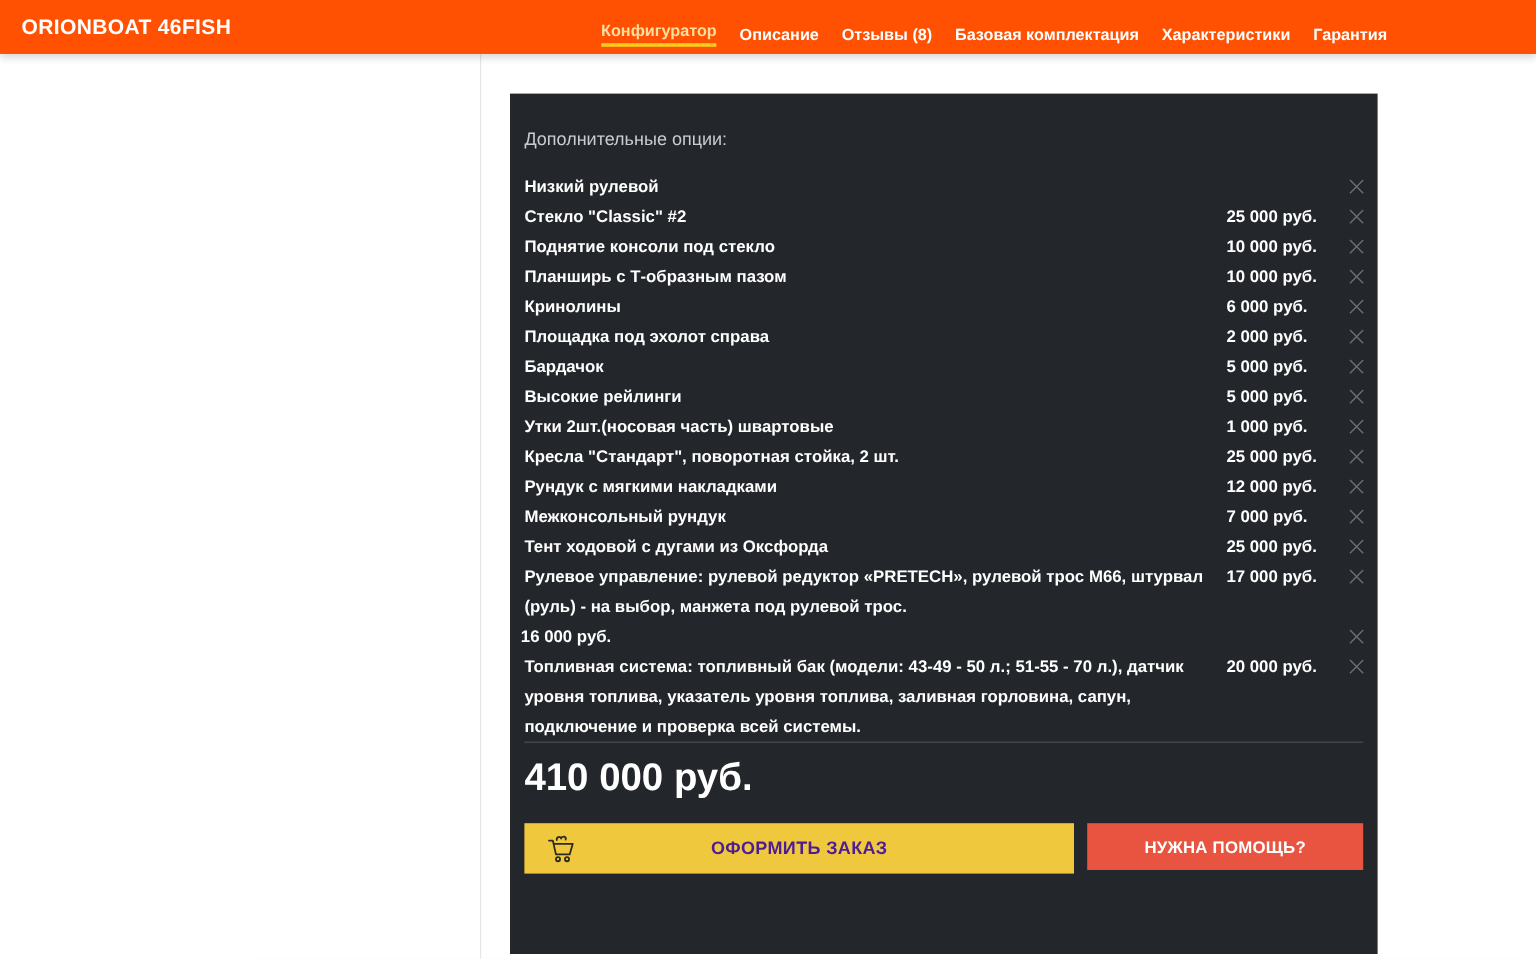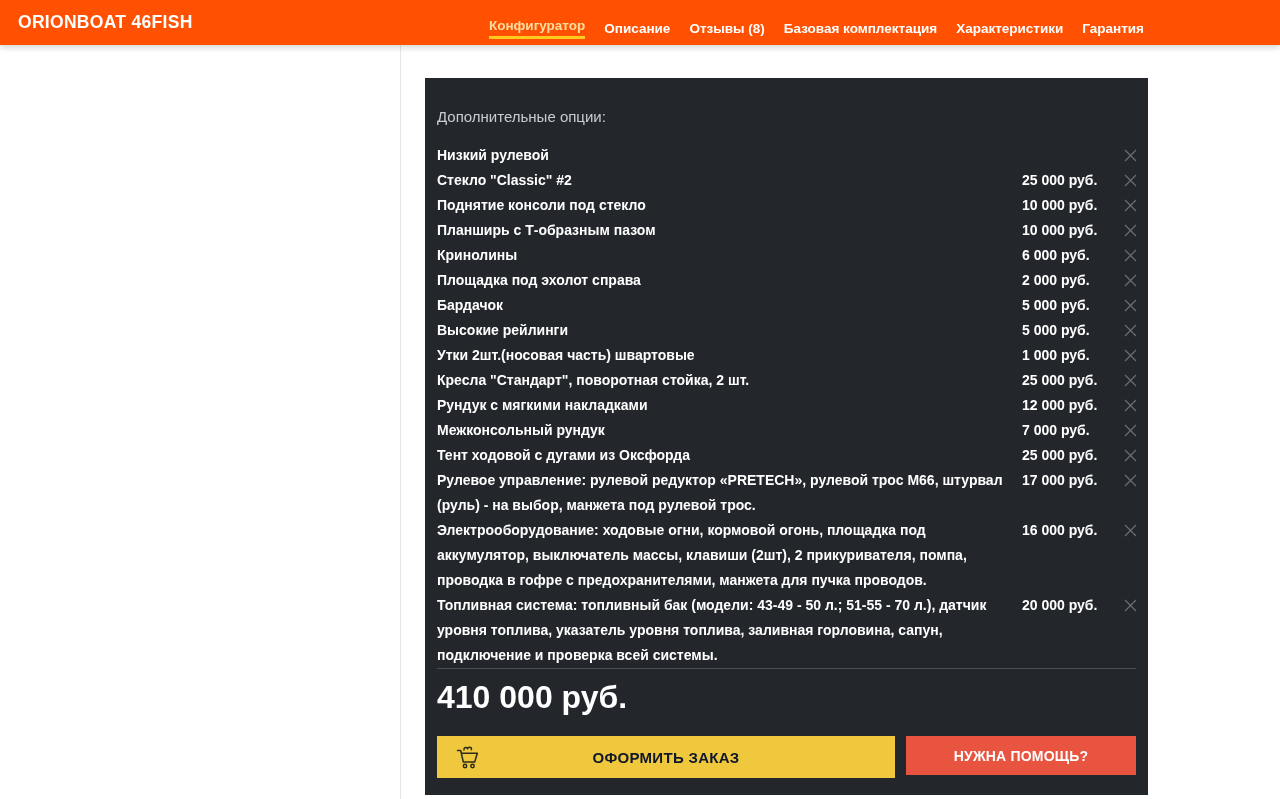--- a/index.html
+++ b/index.html
@@ -3,21 +3,21 @@
 <meta charset="utf-8">
 <style>
   html,body{margin:0;padding:0;background:#ffffff;}
   .page{position:relative;width:1280px;height:799px;background:#ffffff;overflow:hidden;
         font-family:"Liberation Sans",sans-serif;}
 
   
   .topbar{position:absolute;left:0;top:0;width:1280px;height:45px;background:#ff5101;
           box-shadow:0 3px 6px rgba(0,0,0,.15);z-index:5;display:flex;align-items:center;}
   .brand{color:#ffffff;font-weight:bold;font-size:17.5px;letter-spacing:.3px;margin-left:18px;cursor:pointer;}
-  .mainnav{position:absolute;right:136px;top:0;height:56px;display:flex;align-items:center;gap:19px;}
+  .mainnav{position:absolute;right:124px;top:0;height:56px;display:flex;align-items:center;gap:19px;}
   .nav-item{color:#ffffff;font-weight:bold;font-size:13.5px;text-decoration:none;cursor:pointer;white-space:nowrap;}
   .nav-item.active{color:#fbdfa0;border-bottom:3px solid #fccb1d;padding-bottom:3px;}
 
   
   .vline{position:absolute;left:400px;top:45px;bottom:0;width:1px;background:#e6e6e7;}
 
   
   .panel{position:absolute;left:425px;top:78px;width:723px;height:717px;box-sizing:border-box;
          background:#23262b;padding:30px 9px 15px 9px;overflow:hidden;}
   .panel-title{margin:0 0 18px 3px;font-size:15px;font-weight:normal;color:#c9cdd2;}
@@ -27,21 +27,21 @@
   .opt-name{width:588px;padding-right:10px;padding-left:3px;box-sizing:border-box;}
   .opt-price{flex:1;text-align:left;white-space:nowrap;}
   .opt-x{width:30px;height:25px;display:flex;justify-content:flex-end;align-items:center;
          padding-right:2px;box-sizing:border-box;cursor:pointer;}
 
   .divider{border:0;border-top:1px solid #4b4f55;margin:0 3px;}
   .total{margin:12px 0 0 3px;font-size:32px;line-height:32px;font-weight:bold;color:#ffffff;}
 
   .actions{display:flex;gap:11px;margin:23px 3px 0 3px;}
   .btn-order{position:relative;flex:1;height:42px;background:#f0c83e;border:0;cursor:pointer;
-             font-family:"Liberation Sans",sans-serif;font-weight:bold;font-size:15px;color:#0f172a;
+             font-family:"Liberation Sans",sans-serif;font-weight:bold;font-size:15px;color:#4c1d95;
              letter-spacing:.3px;}
   .cart{position:absolute;left:16px;top:6px;width:30px;height:30px;}
   .btn-help{width:230px;height:39px;background:#e85440;border:0;cursor:pointer;
             font-family:"Liberation Sans",sans-serif;font-weight:bold;font-size:14px;color:#ffffff;
             letter-spacing:.2px;}
 </style>
 </head>
 <body>
 
 <div class="page">
@@ -198,21 +198,20 @@
     <div class="opt-name">Рулевое управление: рулевой редуктор «PRETECH», рулевой трос М66, штурвал (руль) - на выбор, манжета под рулевой трос.</div>
     <div class="opt-price">17 000 руб.</div>
     <span class="opt-x">
       <svg width="13" height="13" viewBox="0 0 13 13">
         <path d="M1 1 L12 12 M12 1 L1 12" stroke="#6a6f76" stroke-width="1.2"></path>
       </svg>
     </span>
   </div>
 
   <div class="row">
-    <div class="opt-name">Электрооборудование: ходовые огни, кормовой огонь, площадка под аккумулятор, выключатель массы, клавиши (2шт), 2 прикуривателя, помпа, проводка в гофре с предохранителями, манжета для пучка проводов.</div>
     <div class="opt-price">16 000 руб.</div>
     <span class="opt-x">
       <svg width="13" height="13" viewBox="0 0 13 13">
         <path d="M1 1 L12 12 M12 1 L1 12" stroke="#6a6f76" stroke-width="1.2"></path>
       </svg>
     </span>
   </div>
 
   <div class="row">
     <div class="opt-name">Топливная система: топливный бак (модели: 43-49 - 50 л.; 51-55 - 70 л.), датчик уровня топлива, указатель уровня топлива, заливная горловина, сапун, подключение и проверка всей системы.</div>

